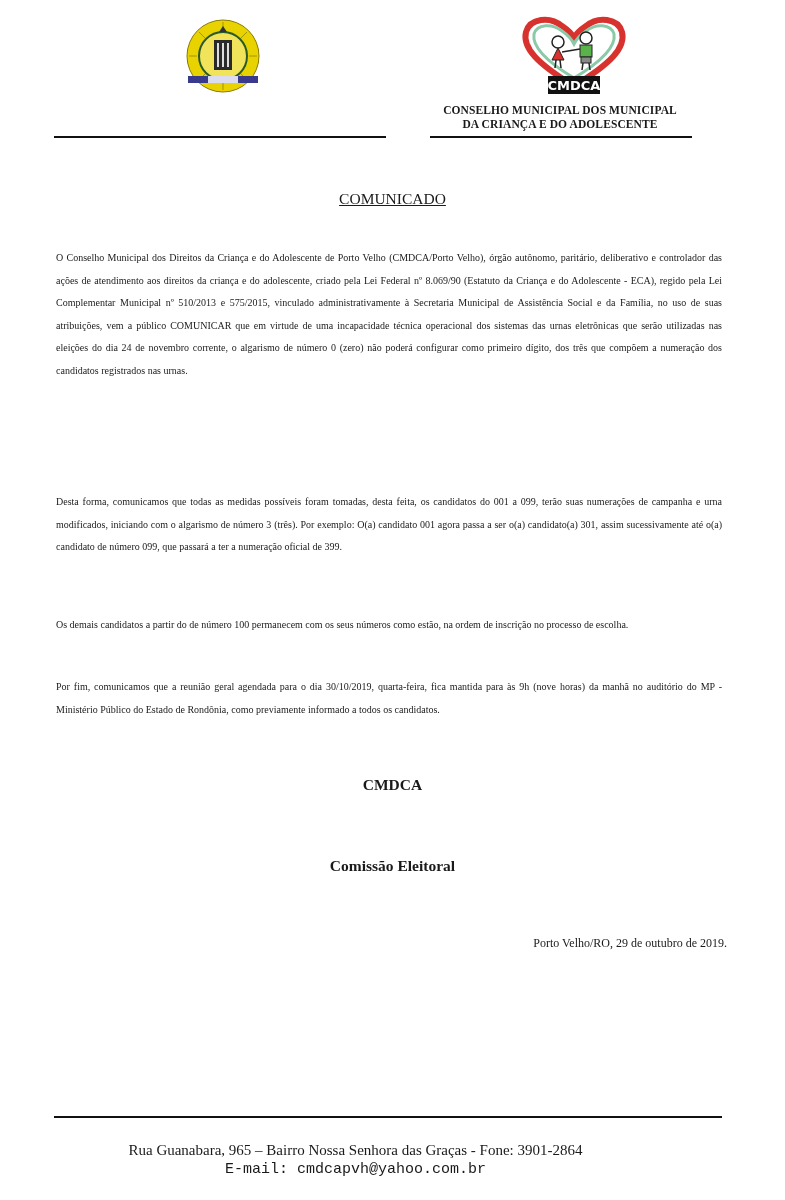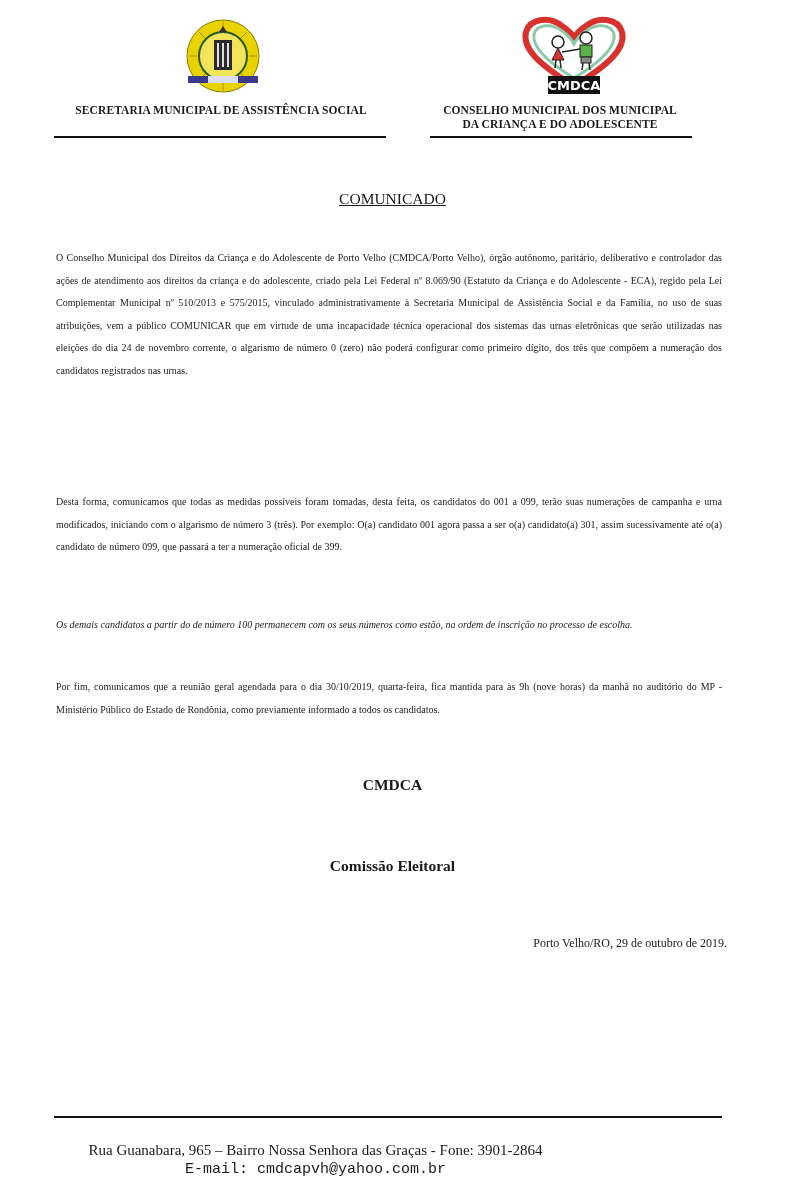--- a/index.html
+++ b/index.html
@@ -8,21 +8,21 @@
   .abs { position: absolute; }
   .hdr-text { font-weight: bold; font-size: 11.5px; line-height: 14px; text-align: center; letter-spacing: 0.1px; }
   .hdr-line { position: absolute; top: 136px; height: 2px; background: #111; }
   .title { position: absolute; top: 190px; left: 0; width: 785px; text-align: center;
            font-weight: normal; font-size: 15.5px; text-decoration: underline; }
   .para { position: absolute; left: 56px; width: 666px; font-size: 10px; line-height: 22.5px;
           text-align: justify; }
   .sig { position: absolute; left: 0; width: 785px; text-align: center; font-weight: bold; font-size: 15.5px; }
   .date { position: absolute; top: 936px; right: 58px; font-size: 12px; }
   .footer-line { position: absolute; top: 1116px; left: 54px; width: 668px; height: 2px; background: #111; }
-  .footer { position: absolute; left: 0; width: 631px; text-align: center; font-size: 15px; line-height: 20px; }
+  .footer { position: absolute; left: 0; width: 631px; text-align: center; font-size: 15px; line-height: 20px; padding-left: 40px; }
 </style>
 </head>
 <body>
 
 <div class="abs" style="left:178px; top:18px; width:90px; height:80px;">
   <svg width="90" height="80" viewBox="0 0 90 80">
     <g>
       <circle cx="45" cy="38" r="36" fill="#e8d300" stroke="#8a7a00" stroke-width="1"></circle>
       <g stroke="#a39300" stroke-width="1">
         <line x1="45" y1="4" x2="45" y2="12"></line>
@@ -39,21 +39,20 @@
       <rect x="39" y="25" width="2" height="24" fill="#dddddd"></rect>
       <rect x="44" y="25" width="2" height="24" fill="#dddddd"></rect>
       <rect x="49" y="25" width="2" height="24" fill="#dddddd"></rect>
       <path d="M41 14 L45 8 L49 14 Z" fill="#333"></path>
       <rect x="10" y="58" width="70" height="7" fill="#3a3a8c"></rect>
       <rect x="30" y="58" width="30" height="7" fill="#dcdcef"></rect>
     </g>
   </svg>
 </div>
 <div class="abs hdr-text" style="left:56px; top:103px; width:330px;">
-  <div>SECRETARIA MUNICIPAL DE ASSISTÊNCIA SOCIAL</div>
 </div>
 <div class="hdr-line" style="left:54px; width:332px;"></div>
 
 <div class="abs" style="left:518px; top:14px; width:112px; height:82px;">
   <svg width="112" height="82" viewBox="0 0 112 82">
     <path d="M56 72 C20 50 4 34 8 18 C12 4 32 2 44 12 C50 16 54 20 56 24 C58 20 62 16 68 12 C80 2 100 4 104 18 C108 34 92 50 56 72 Z" fill="none" stroke="#d8322e" stroke-width="6"></path>
     <path d="M56 64 C26 46 14 32 16 20 C19 10 34 9 44 17 C50 21 54 26 56 30 C58 26 62 21 68 17 C78 9 93 10 96 20 C98 32 86 46 56 64 Z" fill="none" stroke="#8cc9a8" stroke-width="3"></path>
 
     <circle cx="40" cy="28" r="6" fill="#fff" stroke="#222" stroke-width="1.5"></circle>
     <path d="M34 46 L40 34 L46 46 Z" fill="#d8322e" stroke="#222" stroke-width="1"></path>
@@ -74,21 +73,21 @@
 <div class="abs hdr-text" style="left:430px; top:103px; width:260px;">
   <div>CONSELHO MUNICIPAL DOS MUNICIPAL</div>
   <div>DA CRIANÇA E DO ADOLESCENTE</div>
 </div>
 <div class="hdr-line" style="left:430px; width:262px;"></div>
 
 <div class="title">COMUNICADO</div>
 
 <p class="para" style="top:247px; margin:0;">O Conselho Municipal dos Direitos da Criança e do Adolescente de Porto Velho (CMDCA/Porto Velho), órgão autônomo, paritário, deliberativo e controlador das ações de atendimento aos direitos da criança e do adolescente, criado pela Lei Federal nº 8.069/90 (Estatuto da Criança e do Adolescente - ECA), regido pela Lei Complementar Municipal nº 510/2013 e 575/2015, vinculado administrativamente à Secretaria Municipal de Assistência Social e da Família, no uso de suas atribuições, vem a público COMUNICAR que em virtude de uma incapacidade técnica operacional dos sistemas das urnas eletrônicas que serão utilizadas nas eleições do dia 24 de novembro corrente, o algarismo de número 0 (zero) não poderá configurar como primeiro dígito, dos três que compõem a numeração dos candidatos registrados nas urnas.</p>
 <p class="para" style="top:491px; margin:0;">Desta forma, comunicamos que todas as medidas possíveis foram tomadas, desta feita, os candidatos do 001 a 099, terão suas numerações de campanha e urna modificados, iniciando com o algarismo de número 3 (três). Por exemplo: O(a) candidato 001 agora passa a ser o(a) candidato(a) 301, assim sucessivamente até o(a) candidato de número 099, que passará a ter a numeração oficial de 399.</p>
-<p class="para" style="top:614px; margin:0;font-style:italic;">Os demais candidatos a partir do de número 100 permanecem com os seus números como estão, na ordem de inscrição no processo de escolha.</p>
+<p class="para" style="top:614px; margin:0;">Os demais candidatos a partir do de número 100 permanecem com os seus números como estão, na ordem de inscrição no processo de escolha.</p>
 <p class="para" style="top:676px; margin:0;">Por fim, comunicamos que a reunião geral agendada para o dia 30/10/2019, quarta-feira, fica mantida para às 9h (nove horas) da manhã no auditório do MP - Ministério Público do Estado de Rondônia, como previamente informado a todos os candidatos.</p>
 
 <div class="sig" style="top:776px;">CMDCA</div>
 <div class="sig" style="top:857px;">Comissão Eleitoral</div>
 <div class="date">Porto Velho/RO, 29 de outubro de 2019.</div>
 
 <div class="footer-line"></div>
 <div class="footer" style="top:1140px;">Rua Guanabara, 965 – Bairro Nossa Senhora das Graças - Fone: 3901-2864</div>
 <div class="footer" style="top:1160px;font-family:Liberation Mono, monospace;">E-mail: cmdcapvh@yahoo.com.br</div>
 

